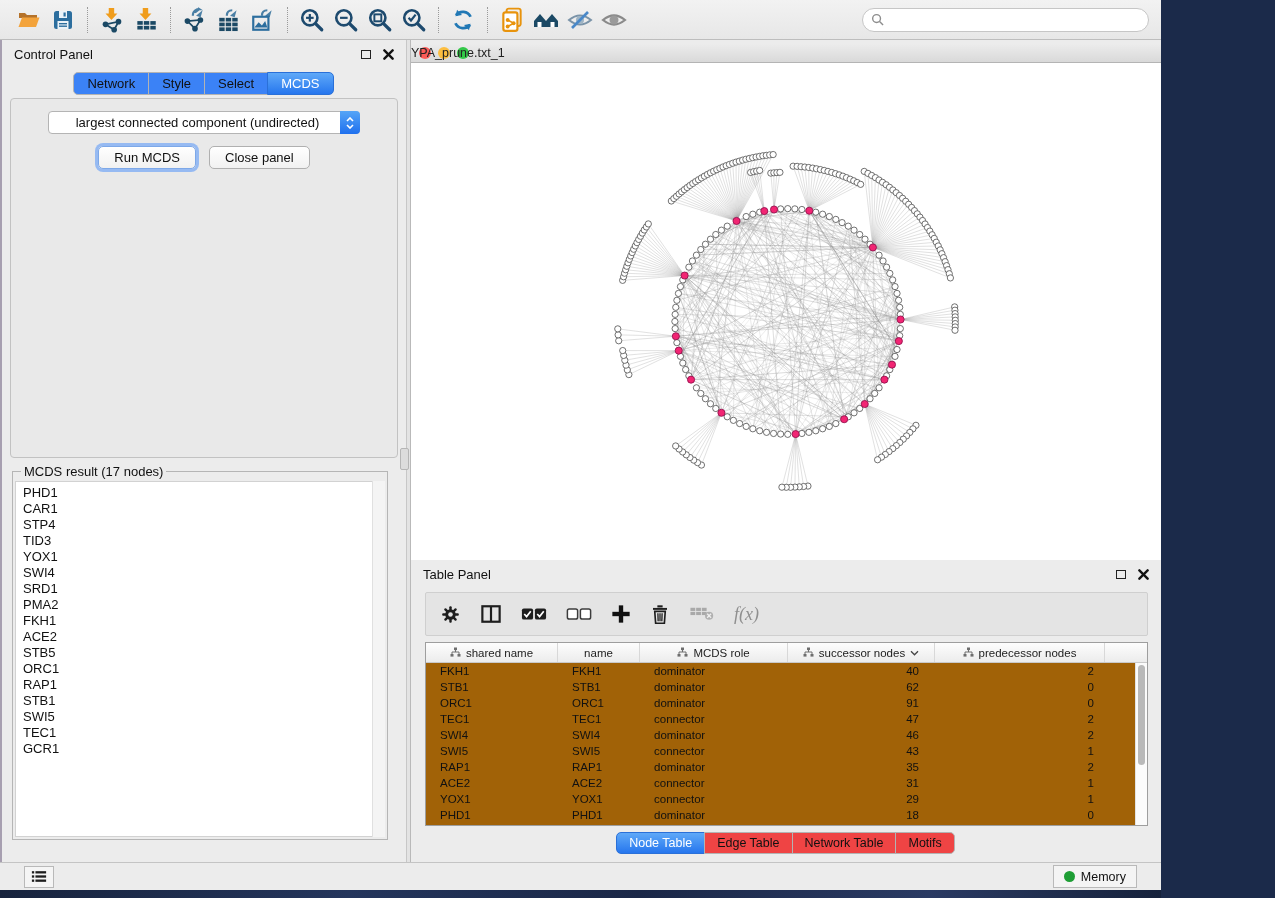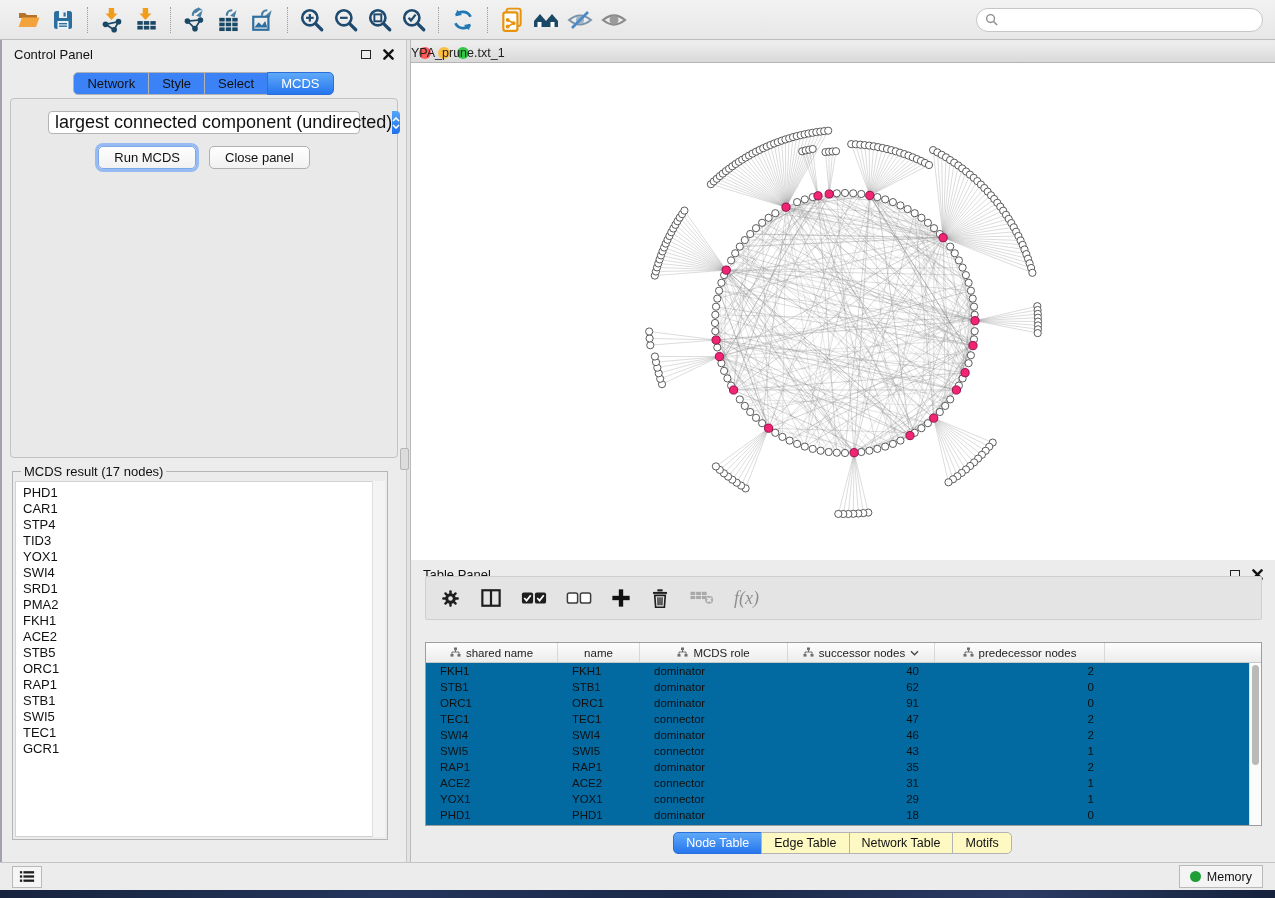--- a/index.html
+++ b/index.html
@@ -1,18 +1,18 @@
 <!DOCTYPE html>
 <html><head>
 <meta charset="utf-8">
 <style>
   * { margin:0; padding:0; box-sizing:border-box; }
   html,body { width:1275px; height:898px; }
   body { font-family:"Liberation Sans","DejaVu Sans",sans-serif; background:#1b2a4a; overflow:hidden; }
-  .app { position:relative; width:1275px; height:898px; background:#ececec; }
+  .app { position:relative; width:1161px; height:898px; background:#ececec; }
 
   
   .toolbar { position:absolute; left:0; top:0; right:0; height:40px;
     background:linear-gradient(#f2f2f2,#e7e7e7); border-bottom:1px solid #bdbdbd;
     display:flex; align-items:center; padding:0 12px; }
   .tb-btn { width:34px; height:32px; display:flex; align-items:center; justify-content:center; border-radius:4px; }
   .tb-sep { width:1px; height:26px; border-left:1px dotted #9a9a9a; margin:0 7px; }
   .search-wrap { margin-left:auto; width:287px; height:24px; background:#fff; border:1px solid #c6c6c6;
     border-radius:12px; display:flex; align-items:center; padding:0 8px; }
   .search-wrap input { border:none; outline:none; flex:1; font-size:12px; font-family:inherit; background:transparent; margin-left:5px; }
@@ -27,21 +27,21 @@
   .seg-tab { font-size:13px; padding:3px 13px; background:#3b82f6; border:1px solid #b3b3b3; margin-left:-1px; color:#111; cursor:default; }
   .seg-tab:first-child { border-radius:5px 0 0 5px; }
   .seg-tab:last-child { border-radius:0 5px 5px 0; }
   .seg-tab.active { background:linear-gradient(#5fa9f8,#2676ee); border-color:#2a70d8; color:#fff; }
 
   .mcds-pane { position:absolute; left:8px; right:8px; top:58px; height:360px;
     background:#e9e9e9; border:1px solid #c2c2c2; border-radius:4px; text-align:center; }
   .crit-label { font-size:13px; color:#111; margin-top:24px; }
   .dropdown { margin:12px auto 0; width:312px; height:23px; background:#fff; border:1px solid #b4b4b4;
     border-radius:4px; display:flex; align-items:center; }
-  .dropdown .val { flex:1; font-size:18px; color:#111; text-align:center; padding-left:6px; white-space:nowrap; }
+  .dropdown .val { flex:1; font-size:13px; color:#111; text-align:center; padding-left:6px; white-space:nowrap; }
   .dd-stepper { width:20px; height:23px; margin:-1px -1px -1px 0; border-radius:0 4px 4px 0;
     background:linear-gradient(#55a5f7,#1f70ee); display:flex; flex-direction:column; align-items:center; justify-content:center; gap:2px; }
   .btn-row { margin-top:12px; display:flex; justify-content:center; gap:13px; }
   .mac-btn { font-size:13px; color:#111; padding:3px 15px; background:linear-gradient(#ffffff,#f1f1f1);
     border:1px solid #b0b0b0; border-radius:5px; font-family:inherit; }
   .mac-btn.focus-ring { box-shadow:0 0 0 3px rgba(106,162,247,.65); border-color:#7da8e8; }
 
   .result-fieldset { position:absolute; left:10px; right:18px; top:424px; bottom:22px;
     border:1px solid #b5b5b5; background:#ececec; padding:0; }
   .result-fieldset legend { font-size:13px; color:#111; margin-left:8px; padding:0 3px; }
@@ -57,48 +57,48 @@
   .net-window { position:absolute; left:411px; top:44px; right:0; height:516px; }
   .net-titlebar { height:19px; background:linear-gradient(#ececec,#d9d9d9); border-bottom:1px solid #b4b4b4;
     display:flex; align-items:center; padding:0 8px; position:relative; }
   .light { width:12px; height:12px; border-radius:50%; margin-right:7px; }
   .net-title { position:absolute; left:0; right:0; font-size:12.5px; color:#222; }
   .net-canvas { position:absolute; left:0; right:0; top:19px; bottom:0; background:#fff; }
   .net-canvas svg { display:block; width:100%; height:100%; }
 
   
   .table-panel { position:absolute; left:411px; top:560px; right:0; bottom:36px; background:#ececec; }
-  .tp-toolbar { position:absolute; left:14px; right:13px; top:16px; height:44px; background:#e4e4e4;
+  .tp-toolbar { position:absolute; left:14px; right:13px; top:32px; height:44px; background:#e4e4e4;
     border:1px solid #cfcfcf; border-radius:2px; display:flex; align-items:center; gap:19px; padding:0 14px; }
   .tp-toolbar .dim { opacity:.42; }
   .fx { font-family:"Liberation Serif","DejaVu Serif",serif; font-style:italic; font-size:18px; color:#8f8f8f; }
-  .table-box { position:absolute; left:14px; right:13px; top:82px; bottom:36px; background:#0369a1; border:1px solid #9e9e9e; }
+  .table-box { position:absolute; left:14px; right:13px; top:82px; bottom:36px; background:#a16207; border:1px solid #9e9e9e; }
   .thead { display:grid; grid-template-columns:132px 82px 148px 147px 170px 1fr; height:20px;
     background:linear-gradient(#fdfdfd,#ececec); border-bottom:1px solid #c9c9c9; }
   .th { display:flex; align-items:center; justify-content:center; gap:5px; font-size:11.5px; color:#222;
     border-right:1px solid #d8d8d8; overflow:hidden; white-space:nowrap; }
   .th:last-child { border-right:none; }
   .tbody { position:absolute; left:0; right:12px; top:20px; bottom:0; overflow:hidden; }
   .tr { display:grid; grid-template-columns:132px 82px 148px 147px 170px 1fr; height:16px; }
   .td { font-size:11.5px; color:#111; line-height:16px; white-space:nowrap; overflow:hidden; }
   .td.txt { padding-left:14px; }
   .td.num { text-align:right; }
   .td.num.succ { padding-right:16px; }
   .td.num.pred { padding-right:11px; }
   .v-scroll { position:absolute; right:0; top:20px; bottom:0; width:12px; background:#fbfbfb; border-left:1px solid #e2e2e2; }
   .v-thumb { position:absolute; left:2px; top:2px; width:7px; height:100px; background:#b9b9b9; border-radius:4px; }
   .tp-tabs { position:absolute; left:0; right:0; bottom:8px; display:flex; justify-content:center; }
-  .tp-tab { font-size:12.5px; padding:3px 12px; background:#fef9c3; border:1px solid #b3b3b3; margin-left:-1px; color:#111; }
+  .tp-tab { font-size:12.5px; padding:3px 12px; background:#ef4444; border:1px solid #b3b3b3; margin-left:-1px; color:#111; }
   .tp-tab:first-child { border-radius:5px 0 0 5px; }
   .tp-tab:last-child { border-radius:0 5px 5px 0; }
   .tp-tab.active { background:linear-gradient(#5fa9f8,#2676ee); border-color:#2a70d8; color:#fff; }
 
   
   .statusbar { position:absolute; left:0; right:0; bottom:8px; height:28px; background:#ececec;
-    border-top:1px solid #c4c4c4; display:flex; align-items:center; padding:0 12px; }
+    border-top:1px solid #c4c4c4; display:flex; align-items:center; padding:0 24px; }
   .status-left-btn { width:30px; height:22px; background:#f5f5f5; border:1px solid #b9b9b9; display:flex; align-items:center; justify-content:center; }
   .memory-btn { margin-left:auto; height:23px; background:#f4f4f4; border:1px solid #b9b9b9;
     display:flex; align-items:center; gap:6px; padding:0 10px; font-size:12.5px; color:#111; }
   .mem-dot { width:11px; height:11px; border-radius:50%; }
   .desktop-strip { position:absolute; left:0; right:0; bottom:0; height:8px;
     background:linear-gradient(90deg,#17233d,#24355c 30%,#1a2747 55%,#2a3a63 80%,#16223c); }
 </style>
 </head>
 <body>
 

